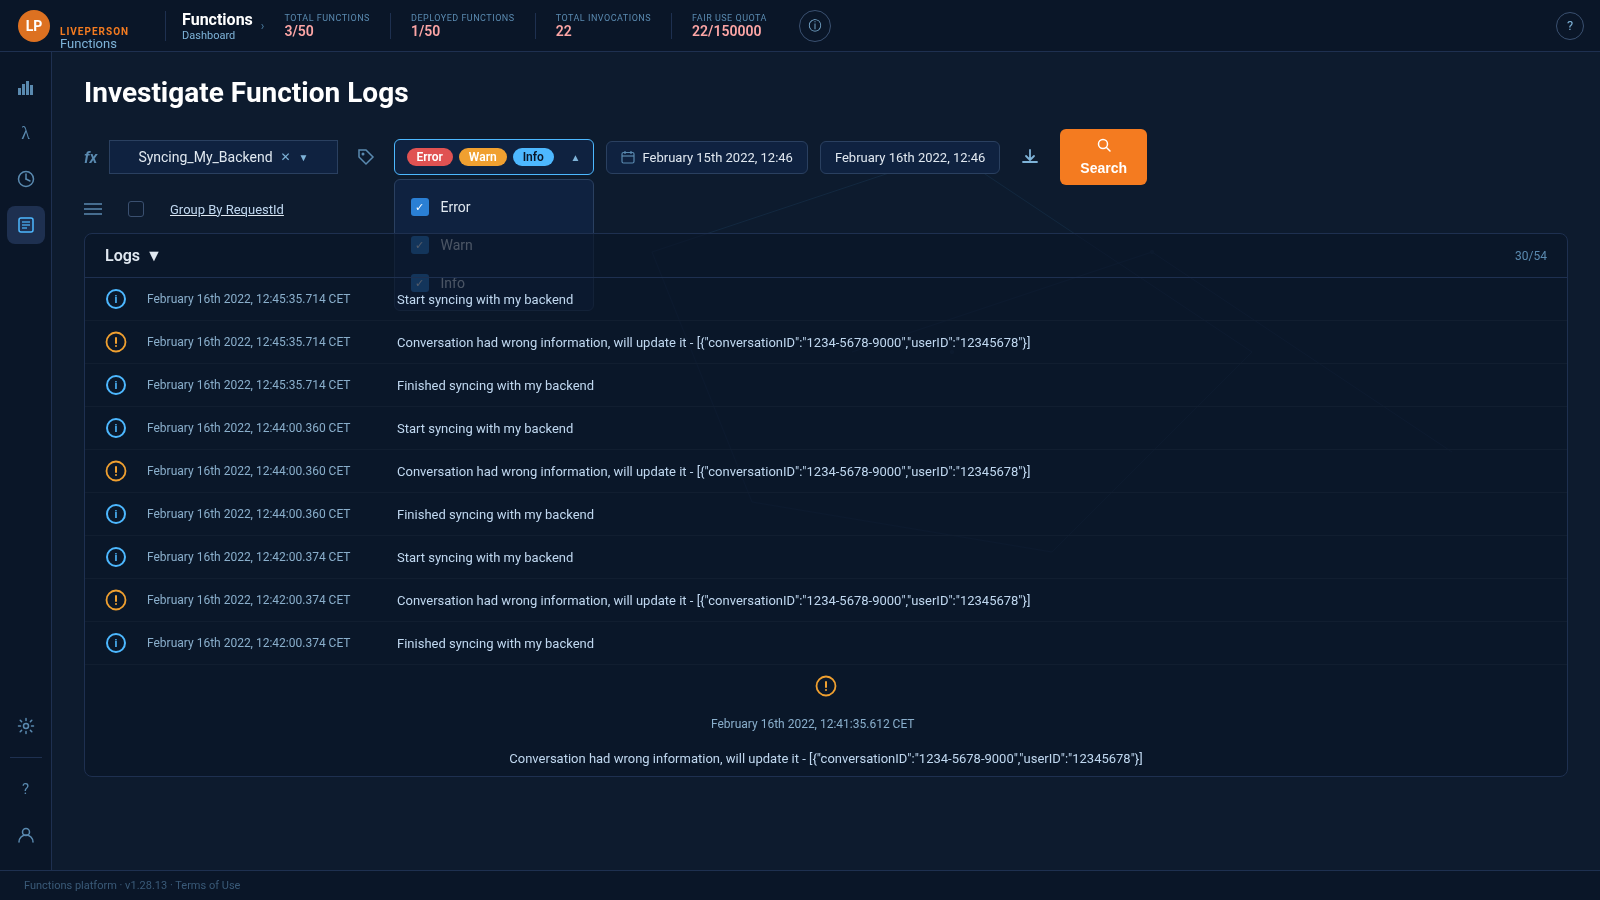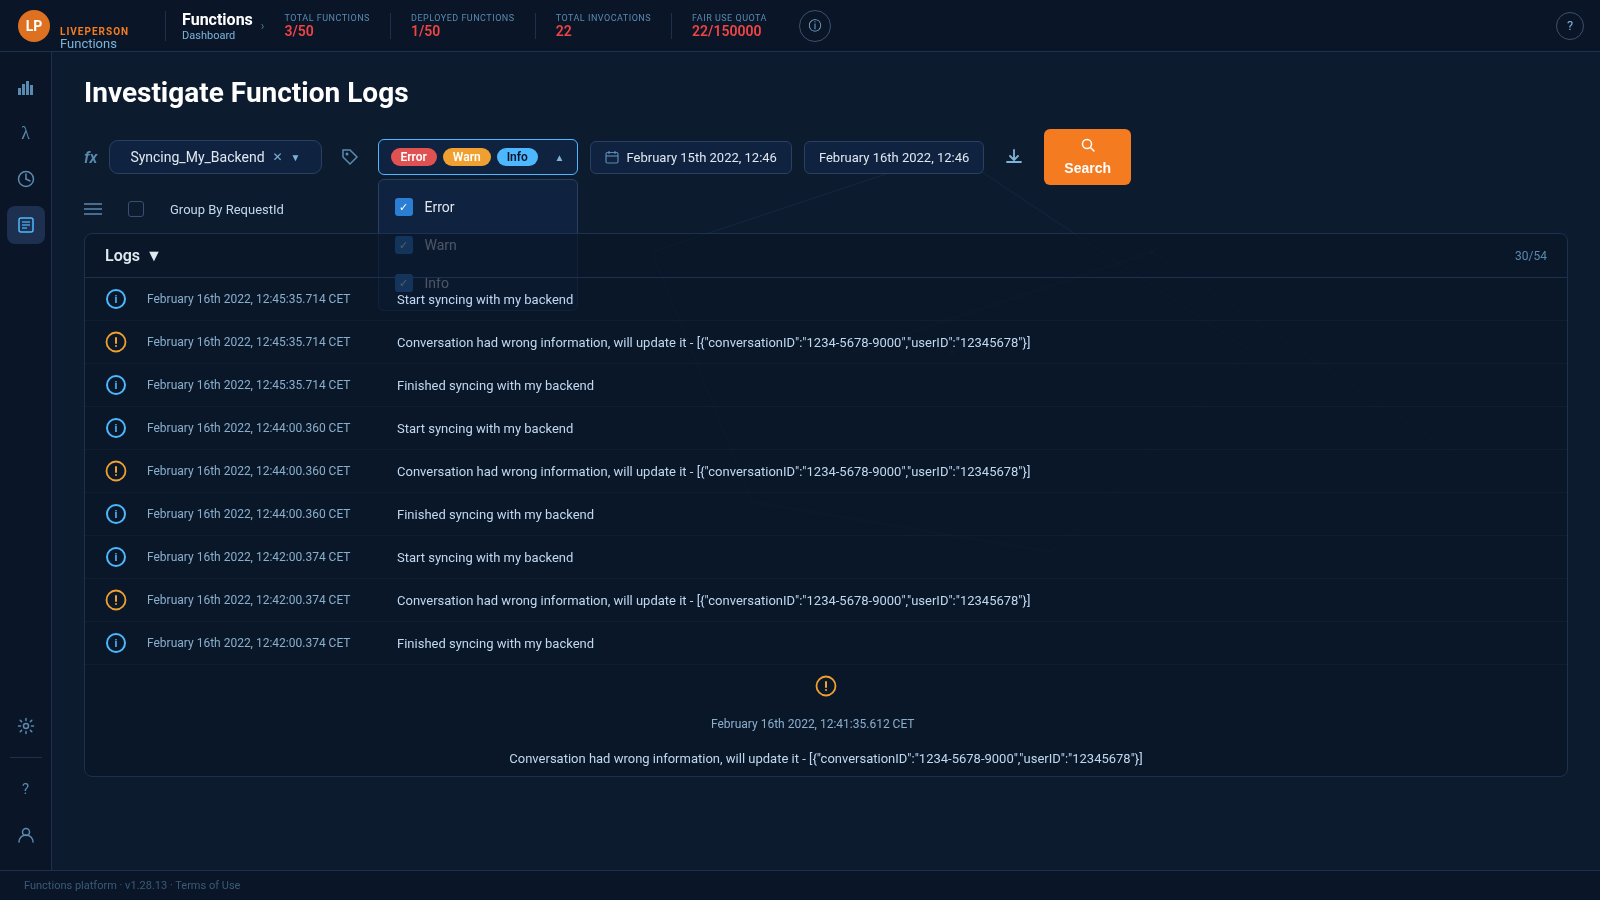--- a/index.html
+++ b/index.html
@@ -78,21 +78,21 @@
     }
     .nav-stat-label {
       font-size: 9px;
       color: #5a8ab0;
       text-transform: uppercase;
       letter-spacing: 0.5px;
     }
     .nav-stat-value {
       font-size: 14px;
       font-weight: 600;
-      color: #ef4444;
+      color: #fca5a5;
     }
     .nav-spacer { flex: 1; }
     .nav-icon-btn {
       width: 28px;
       height: 28px;
       border-radius: 50%;
       border: 1px solid #3a5070;
       display: flex;
       align-items: center;
       justify-content: center;
@@ -167,22 +167,22 @@
     }
     .fx-label {
       font-size: 16px;
       color: #5a8ab0;
       font-style: italic;
       font-weight: 600;
     }
     .function-select {
       background: #0f2240;
       border: 1px solid #2a4060;
-      border-radius: 9px;
-      padding: 8px 20px;
+      border-radius: 0;
+      padding: 8px 28px;
       color: #e0e8f0;
       font-size: 14px;
       display: flex;
       align-items: center;
       gap: 8px;
       cursor: pointer;
       min-width: 180px;
     }
     .function-select .x-btn {
       color: #7eb3d8;
@@ -303,20 +303,21 @@
       gap: 8px;
       flex-direction: column;
     }
 
     
     .group-by-row {
       display: flex;
       align-items: center;
       gap: 26px;
       margin-bottom: 16px;
+      text-decoration: underline;
     }
     .checkbox-square {
       width: 16px;
       height: 16px;
       border: 1px solid #3a5070;
       border-radius: 3px;
       cursor: pointer;
     }
 
     

